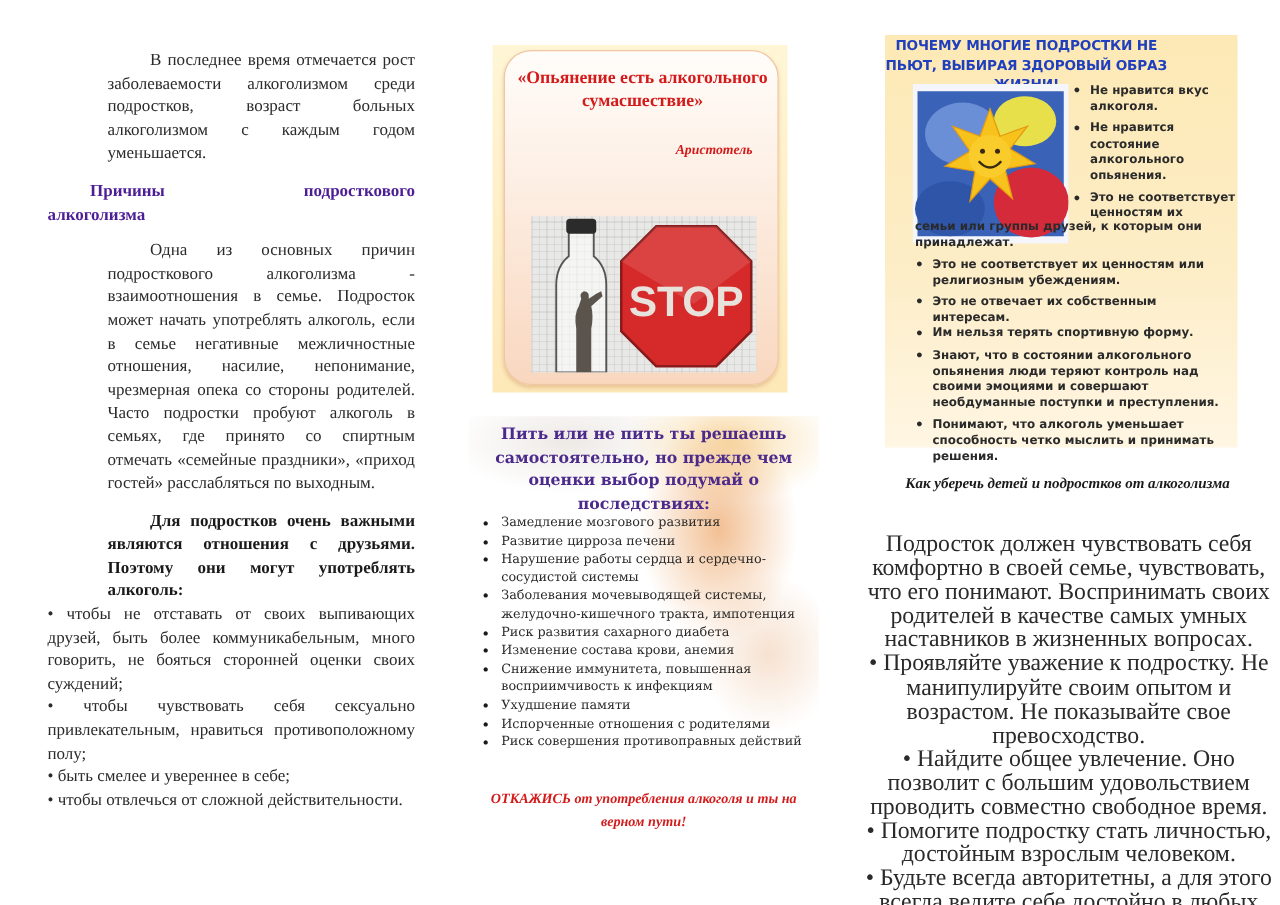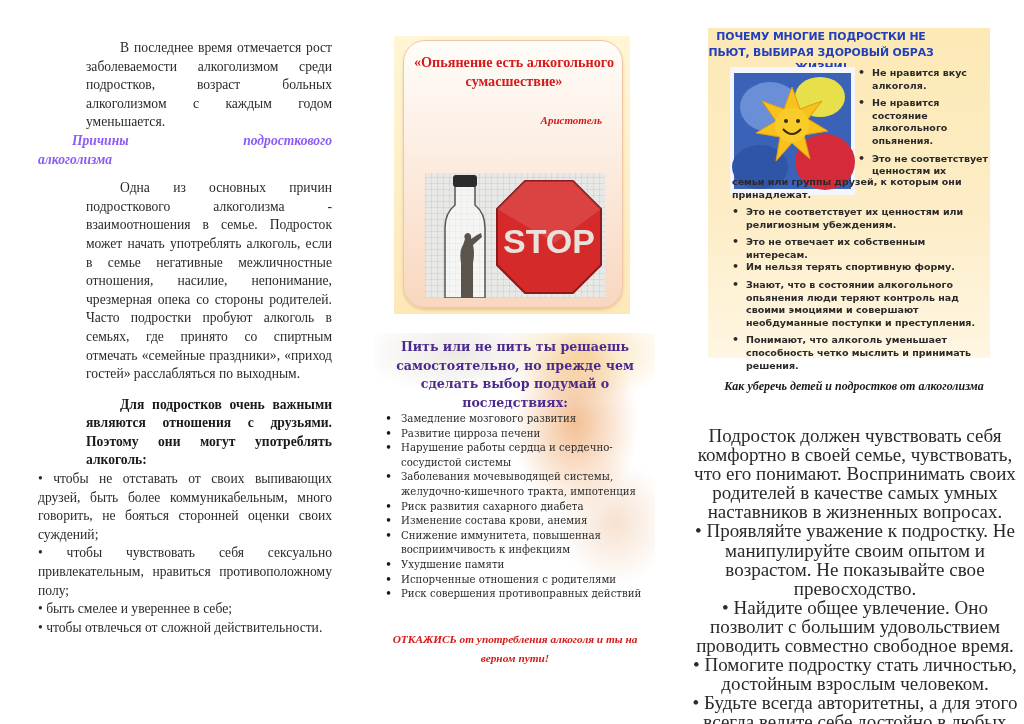--- a/index.html
+++ b/index.html
@@ -7,22 +7,22 @@
   body { position: relative; font-family: "Liberation Serif", "DejaVu Serif", serif; color: #222; }
 
   
   .col-left {
     position: absolute; left: 38px; top: 39px; width: 294px;
     font-size: 13.6px; line-height: 18.6px; color: #2a2a2a;
   }
   .col-left p { text-align: justify; text-align-last: left; }
   .indent { text-indent: 34px; margin-left: 48px; }
   .left-heading {
-    font-weight: bold; font-style: italic; margin-bottom: 10px;
-    text-align: justify; text-align-last: left; color: #8b5cf6;
+    font-weight: bold; margin-top: 12px; margin-bottom: 10px;
+    text-align: justify; text-align-last: left; color: #4c1d95;
   }
   .left-heading .l1 { display: flex; justify-content: space-between; padding-left: 34px; }
   .para2 { margin-bottom: 12px; font-family: Liberation Serif, serif; }
   .bold-para { font-weight: bold; color: #1a1a1a; }
   .bullet-p { text-align: justify; }
 
   
   .quote-card-bg {
     position: absolute; left: 394px; top: 36px; width: 236px; height: 278px;
     background: linear-gradient(180deg, #fff6d6 0%, #fde8b8 100%);
@@ -162,21 +162,21 @@
 
     <path d="M36 125 L36 90 Q34 78 38 72 L40 66 Q38 62 42 60 Q47 60 46 66 L52 62 L56 60 L57 64 L48 72 Q50 80 48 90 L48 125 Z" fill="#5a544c"></path>
 
     <polygon points="100,8 148,8 176,36 176,92 148,120 100,120 72,92 72,36" fill="#d62a2a" stroke="#8b1a1a" stroke-width="2"></polygon>
     <polygon points="100,8 148,8 176,36 130,70 72,36" fill="rgba(255,255,255,0.12)"></polygon>
     <text x="124" y="80" text-anchor="middle" font-family="Liberation Sans, sans-serif" font-weight="bold" font-size="34" fill="#e8e2dc">STOP</text>
   </svg>
 </div>
 
 <div class="advice-block"></div>
-<div class="advice-title">Пить или не пить ты решаешь самостоятельно, но прежде чем сделать выбор подумай о последствиях:</div>
+<div class="advice-title">Пить или не пить ты решаешь самостоятельно, но прежде чем оценки выбор подумай о последствиях:</div>
 
 <ul class="consequences">
   <li>Замедление мозгового развития</li>
   <li>Развитие цирроза печени</li>
   <li>Нарушение работы сердца и сердечно-сосудистой системы</li>
   <li>Заболевания мочевыводящей системы, желудочно-кишечного тракта, импотенция</li>
   <li>Риск развития сахарного диабета</li>
   <li>Изменение состава крови, анемия</li>
   <li>Снижение иммунитета, повышенная восприимчивость к инфекциям</li>
   <li>Ухудшение памяти</li>

